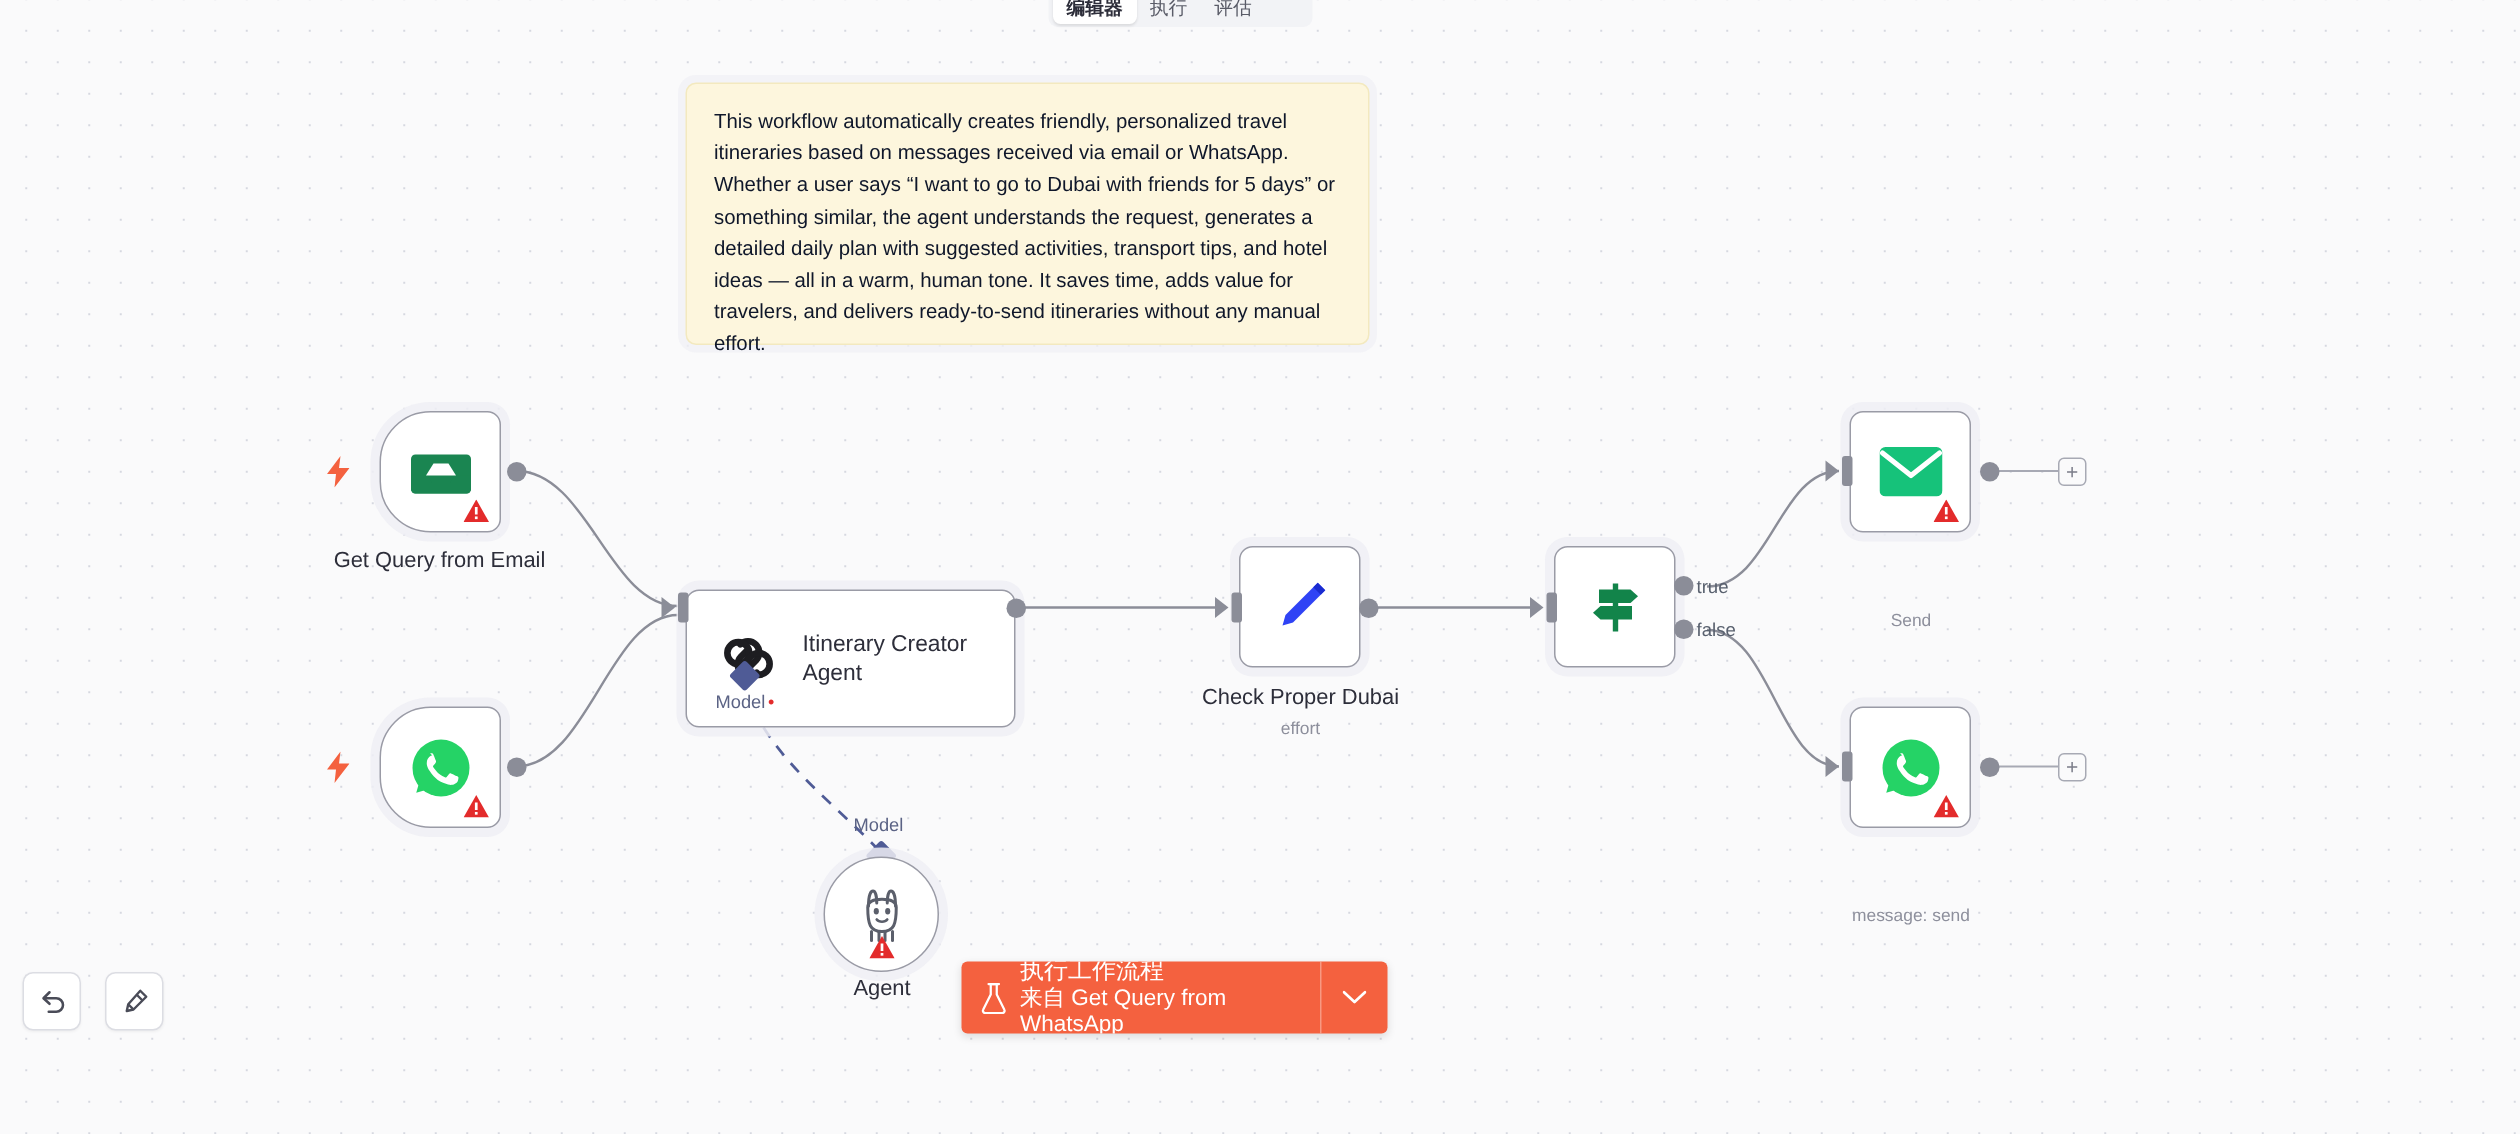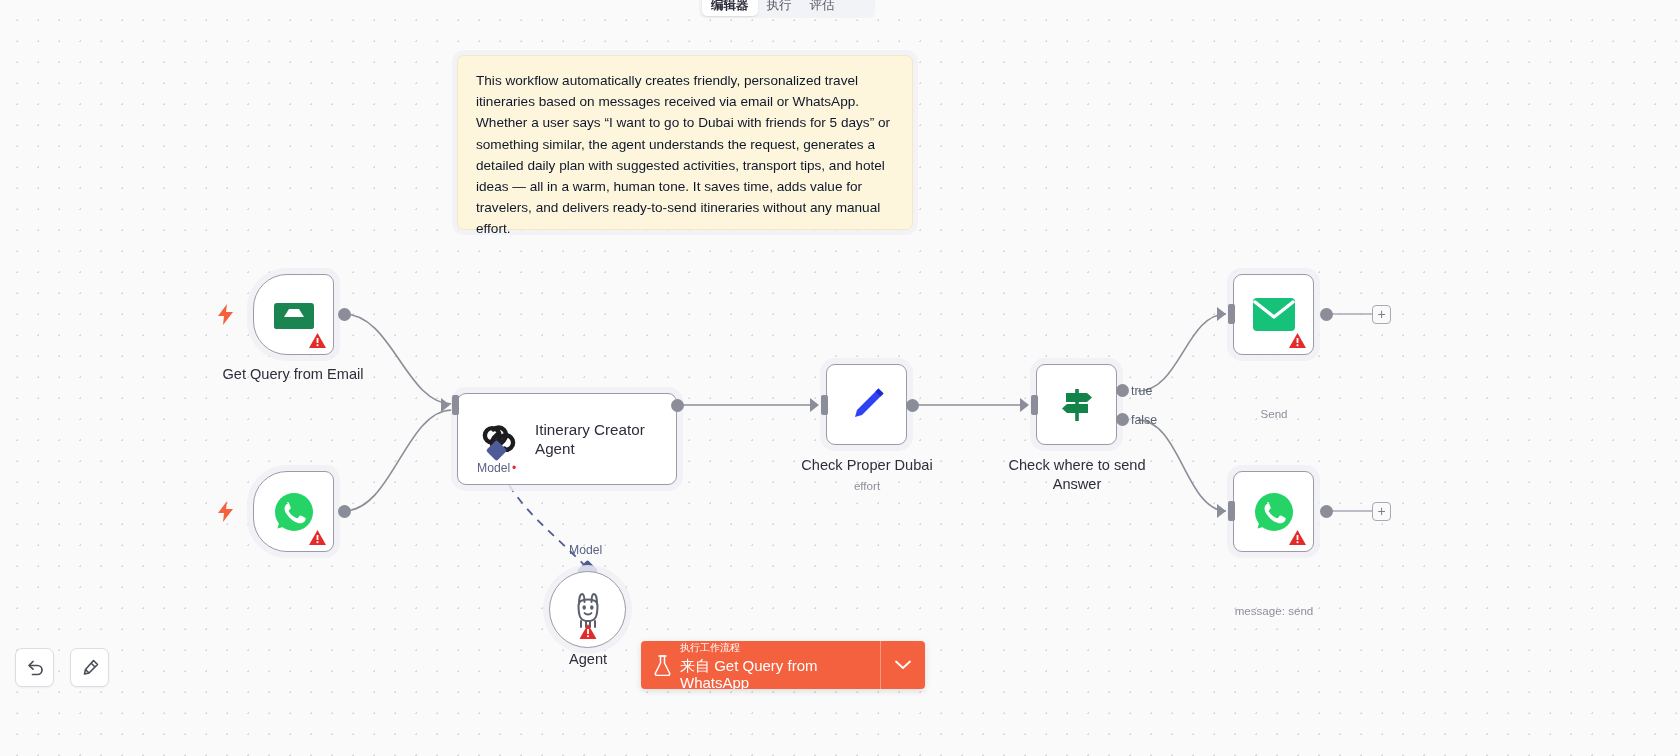--- a/index.html
+++ b/index.html
@@ -139,21 +139,21 @@
     position: absolute; left: 641px; top: 641px;
     width: 284px; height: 48px;
     background: #f4613f;
     border-radius: 4px;
     display: flex; align-items: stretch;
     box-shadow: 0 2px 6px rgba(0,0,0,.12);
     overflow: hidden;
   }
   #toast .body { flex: 1; display: flex; align-items: center; gap: 9px; padding-left: 13px; }
   #toast .txt { color: #ffffff; }
-  #toast .t1 { font-size: 10px; line-height: 17.5px; }
+  #toast .t1 { font-size: 16px; line-height: 17.5px; }
   #toast .t2 { font-size: 15px; line-height: 17px; }
   #toast .chev {
     width: 45px; border-left: 1px solid rgba(255,255,255,.35);
     display: flex; align-items: center; justify-content: center;
     color: #ffffff;
   }
   svg { display: block; }
 </style>
 </head>
 <body>
@@ -281,22 +281,20 @@
         <path d="M32 20 h-21 l-5 4.5 5 4.5 h21 z" fill="#12844a"></path>
       </svg>
     </span>
   </div>
   <span class="inbar" style="left:1031px;top:395px;"></span>
   <span class="inarrow" style="left:1020px;top:398px;"></span>
   <span class="dot" style="left:1116px;top:384px;"></span>
   <span class="out-label" style="left:1131px;top:384px;">true</span>
   <span class="dot" style="left:1116px;top:413px;"></span>
   <span class="out-label" style="left:1131px;top:413px;">false</span>
-  <div class="node-title" style="left:977px;top:456px;width:200px;">Check where to send
-Answer</div>
 
   <div class="node sq" style="left:1233px;top:274px;">
     <span>
       <svg width="42" height="33" viewBox="0 0 42 33">
         <rect x="0" y="0" width="42" height="33" rx="4" fill="#16c27a"></rect>
         <path d="M2 4 L21 19 L40 4" fill="none" stroke="#ffffff" stroke-width="3.4" stroke-linecap="round" stroke-linejoin="round"></path>
       </svg>
     </span>
     <span class="warn">
       <svg width="17" height="15" viewBox="0 0 17 15">

